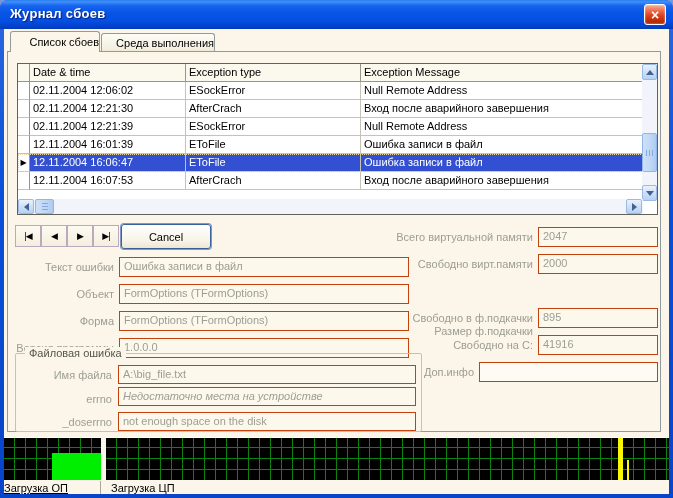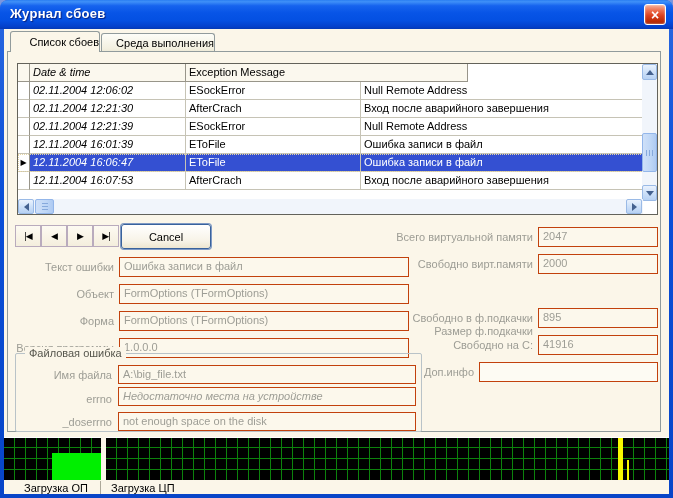--- a/index.html
+++ b/index.html
@@ -53,21 +53,21 @@
     border: 1px solid #63625A; background: #fff;
   }
   .grid-row { display: flex; height: 18px; }
   .gcell {
     border-right: 1px solid #C6C3B5; border-bottom: 1px solid #C6C3B5;
     padding: 2px 0 0 3px; overflow: hidden; white-space: nowrap; background: #fff;
   }
   .ghead .gcell { background: #FBF8EE; border-right: 1px solid #98958A; border-bottom: 1px solid #98958A; }
   .g-ind { width: 12px; padding: 0; text-align: center; font-size: 8px; line-height: 17px;
            border-right: 1px solid #98958A; }
-  .g-date { width: 156px; font-style: italic; }
+  .g-date { width: 156px; }
   .g-type { width: 175px; }
   .g-msg  { width: 282px; }
   .grid-row.selected .g-date, .grid-row.selected .g-type, .grid-row.selected .g-msg {
     background: #3450D2; color: #fff;
   }
   .grid-row.selected { outline: 1px dotted #E5D6A6; outline-offset: -1px; }
 
   
   .vscroll { position: absolute; right: 0px; top: 0px; width: 15px; height: 137px; background: #F1F5FB; }
   .hscroll { position: absolute; left: 0px; bottom: 0px; height: 15px; width: 625px; background: #F1F5FB; }
@@ -161,20 +161,21 @@
     <div class="tab tab-inactive">
       <span>Среда выполнения</span>
     </div>
 
     <div class="page">
 
       <div class="grid">
         <div class="grid-row ghead">
           <div class="gcell g-ind"></div>
           <div class="gcell g-date">Date &amp; time</div>
+          <div class="gcell g-type">Exception type</div>
           <div class="gcell g-msg">Exception Message</div>
         </div>
 
         <div class="grid-row">
           <div class="gcell g-ind"></div>
           <div class="gcell g-date">02.11.2004 12:06:02</div>
           <div class="gcell g-type">ESockError</div>
           <div class="gcell g-msg">Null Remote Address</div>
         </div>
         <div class="grid-row">
@@ -295,19 +296,19 @@
 
     <div class="graph graph-mem">
       <div class="mem-bar"></div>
     </div>
     <div class="graph graph-cpu">
       <div class="cpu-spike-1"></div>
       <div class="cpu-spike-2"></div>
     </div>
 
     <div class="statusbar">
-      <div class="status-label" style="left:20px;">Загрузка ОП</div>
+      <div class="status-label" style="left:0;text-decoration:underline;">Загрузка ОП</div>
       <div class="status-div"></div>
       <div class="status-label" style="left:107px;">Загрузка ЦП</div>
     </div>
 
   </div>
 </div>
 
 </body></html>

